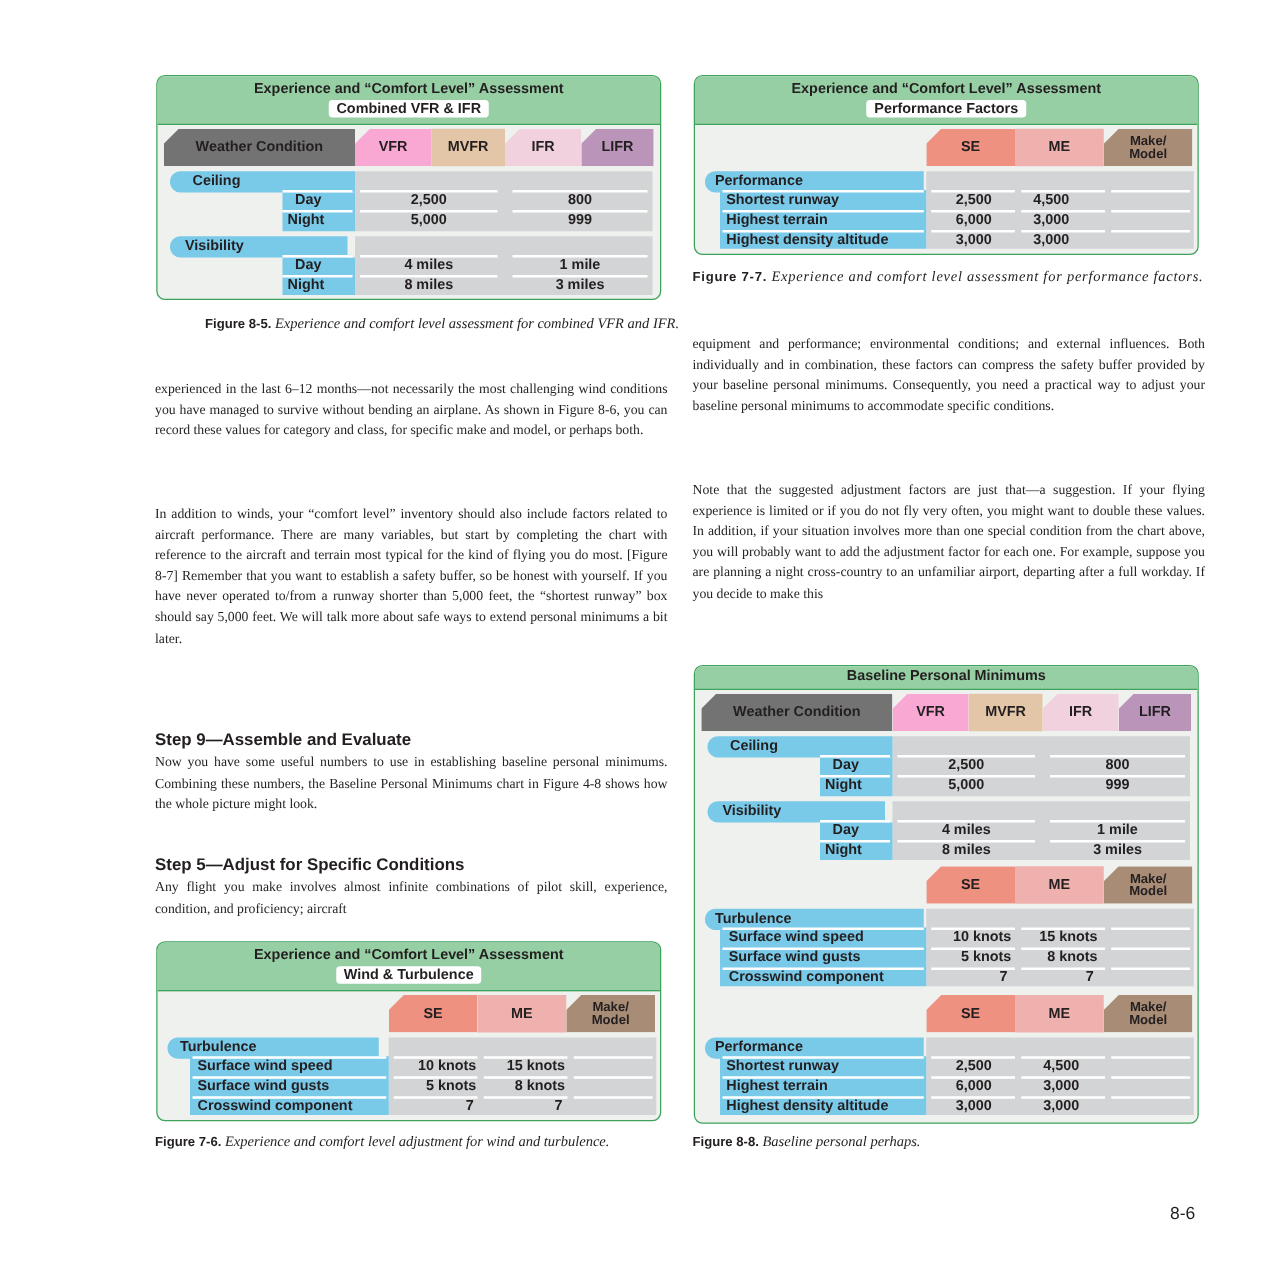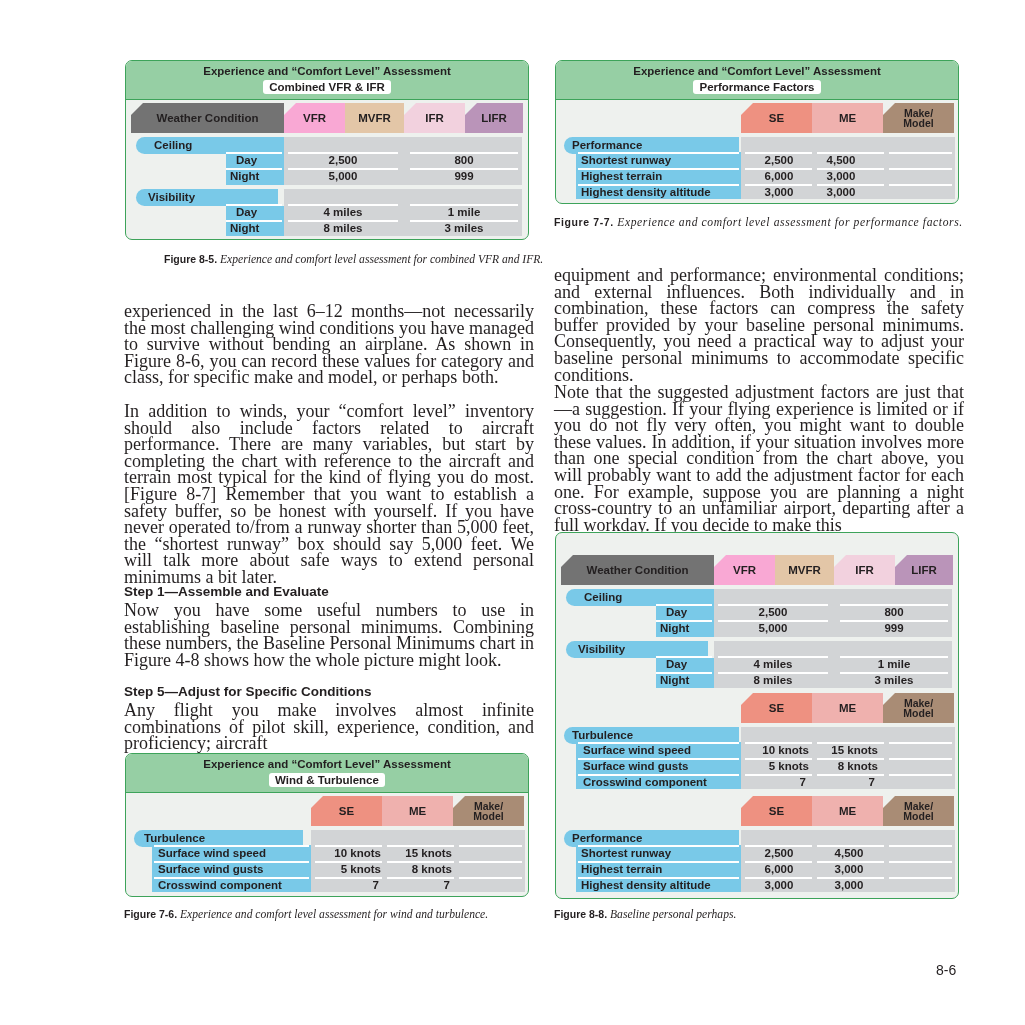--- a/index.html
+++ b/index.html
@@ -23,21 +23,21 @@
   .mm { background:#a98c75; }
 
   .grid { position:absolute; background:#d2d4d6; }
   .lbl-blue { position:absolute; background:#79c9e8; }
   .cat { position:absolute; background:#79c9e8; border-radius:10px 0 0 10px; font-size:11.5px; padding-left:18px; line-height:17px; height:17px; }
   .sublbl { position:absolute; font-size:11.5px; line-height:15px; height:15px; }
   .wline { position:absolute; height:1.5px; background:#fff; }
   .val { position:absolute; font-size:11.5px; line-height:15px; text-align:center; }
 
   
-  .para { position:absolute; font-size:18px; line-height:16.6px; text-align:justify; text-align-last:left; }
+  .para { position:absolute; font-size:11px; line-height:16.6px; text-align:justify; text-align-last:left; }
   .caption { position:absolute; font-size:11.6px; line-height:16.5px; }
   .caption .fig { font-family:"Liberation Sans", sans-serif; font-weight:bold; font-size:10.5px; }
   .caption .txt { font-style:italic; }
   .heading { position:absolute; font-family:"Liberation Sans", sans-serif; font-weight:bold; font-size:13.5px; }
   .pagenum { position:absolute; left:936px; top:962px; font-family:"Liberation Sans", sans-serif; font-size:14px; }
 </style>
 </head>
 <body>
 
 <div class="chart" style="left:125px;top:60px;width:402px;height:178px;">
@@ -85,21 +85,21 @@
   <div class="val" style="left:162px;top:160px;width:110px;">8 miles</div>
   <div class="val" style="left:284px;top:160px;width:108px;">3 miles</div>
 </div>
 <div class="caption" style="left:124px;top:251px;width:410px;margin-left:40px;">
   <span class="fig">Figure 8-5.</span>
   <span class="txt">Experience and comfort level assessment for combined VFR and IFR.</span>
 </div>
 
 <div class="para" style="left:124px;top:303px;width:410px;">experienced in the last 6–12 months—not necessarily the most challenging wind conditions you have managed to survive without bending an airplane. As shown in Figure 8-6, you can record these values for category and class, for specific make and model, or perhaps both.</div>
 <div class="para" style="left:124px;top:403px;width:410px;">In addition to winds, your “comfort level” inventory should also include factors related to aircraft performance. There are many variables, but start by completing the chart with reference to the aircraft and terrain most typical for the kind of flying you do most. [Figure 8-7] Remember that you want to establish a safety buffer, so be honest with yourself. If you have never operated to/from a runway shorter than 5,000 feet, the “shortest runway” box should say 5,000 feet. We will talk more about safe ways to extend personal minimums a bit later.</div>
-<div class="heading" style="left:124px;top:584px;">Step 1—Assemble and Evaluate</div>
+<div class="heading" style="left:124px;top:584px;">Step 9—Assemble and Evaluate</div>
 <div class="para" style="left:124px;top:602px;width:410px;">Now you have some useful numbers to use in establishing baseline personal minimums. Combining these numbers, the Baseline Personal Minimums chart in Figure 4-8 shows how the whole picture might look.</div>
 <div class="heading" style="left:124px;top:684px;">Step 5—Adjust for Specific Conditions</div>
 <div class="para" style="left:124px;top:702px;width:410px;">Any flight you make involves almost infinite combinations of pilot skill, experience, condition, and proficiency; aircraft</div>
 
 <div class="chart" style="left:125px;top:753px;width:402px;height:142px;">
   <div class="chart-head">
     <div>Experience and “Comfort Level” Assessment</div>
     <div class="sub">Wind &amp; Turbulence</div>
   </div>
   <div class="hdr-row" style="left:185px;top:42px;">
@@ -127,21 +127,21 @@
   <div class="sublbl" style="left:32px;top:124px;">Crosswind component</div>
   <div class="val" style="left:187px;top:92px;width:68px;text-align:right;">10 knots</div>
   <div class="val" style="left:258px;top:92px;width:68px;text-align:right;">15 knots</div>
   <div class="val" style="left:187px;top:108px;width:68px;text-align:right;">5 knots</div>
   <div class="val" style="left:258px;top:108px;width:68px;text-align:right;">8 knots</div>
   <div class="val" style="left:187px;top:124px;width:66px;text-align:right;">7</div>
   <div class="val" style="left:258px;top:124px;width:66px;text-align:right;">7</div>
 </div>
 <div class="caption" style="left:124px;top:906px;width:410px;">
   <span class="fig">Figure 7-6.</span>
-  <span class="txt">Experience and comfort level assessment for wind and turbulence.</span>
+  <span class="txt">Experience and comfort level adjustment for wind and turbulence.</span>
 </div>
 
 <div class="chart" style="left:555px;top:60px;width:402px;height:142px;">
   <div class="chart-head">
     <div>Experience and “Comfort Level” Assessment</div>
     <div class="sub">Performance Factors</div>
   </div>
   <div class="hdr-row" style="left:185px;top:42px;">
     <div class="tab se" style="width:71px;">SE</div>
     <div class="tab me" style="width:71px;">ME</div>
@@ -174,20 +174,23 @@
 </div>
 <div class="caption" style="left:554px;top:214px;width:410px;letter-spacing:0.6px;">
   <span class="fig">Figure 7-7.</span>
   <span class="txt">Experience and comfort level assessment for performance factors.</span>
 </div>
 
 <div class="para" style="left:554px;top:267px;width:410px;">equipment and performance; environmental conditions; and external influences. Both individually and in combination, these factors can compress the safety buffer provided by your baseline personal minimums. Consequently, you need a practical way to adjust your baseline personal minimums to accommodate specific conditions.</div>
 <div class="para" style="left:554px;top:384px;width:410px;">Note that the suggested adjustment factors are just that—a suggestion. If your flying experience is limited or if you do not fly very often, you might want to double these values. In addition, if your situation involves more than one special condition from the chart above, you will probably want to add the adjustment factor for each one. For example, suppose you are planning a night cross-country to an unfamiliar airport, departing after a full workday. If you decide to make this</div>
 
 <div class="chart" style="left:555px;top:532px;width:402px;height:365px;">
+  <div class="chart-head single">
+    <div>Baseline Personal Minimums</div>
+  </div>
   <div class="hdr-row" style="left:5px;top:22px;">
     <div class="tab wc" style="width:153px;">Weather Condition</div>
     <div class="tab vfr" style="width:61px;">VFR</div>
     <div class="tab mvfr" style="width:59px;">MVFR</div>
     <div class="tab ifr" style="width:61px;">IFR</div>
     <div class="tab lifr" style="width:58px;">LIFR</div>
   </div>
 
   <div class="grid" style="left:158px;top:56px;width:238px;height:48px;"></div>
   <div class="cat" style="left:10px;top:56px;width:130px;">Ceiling</div>

